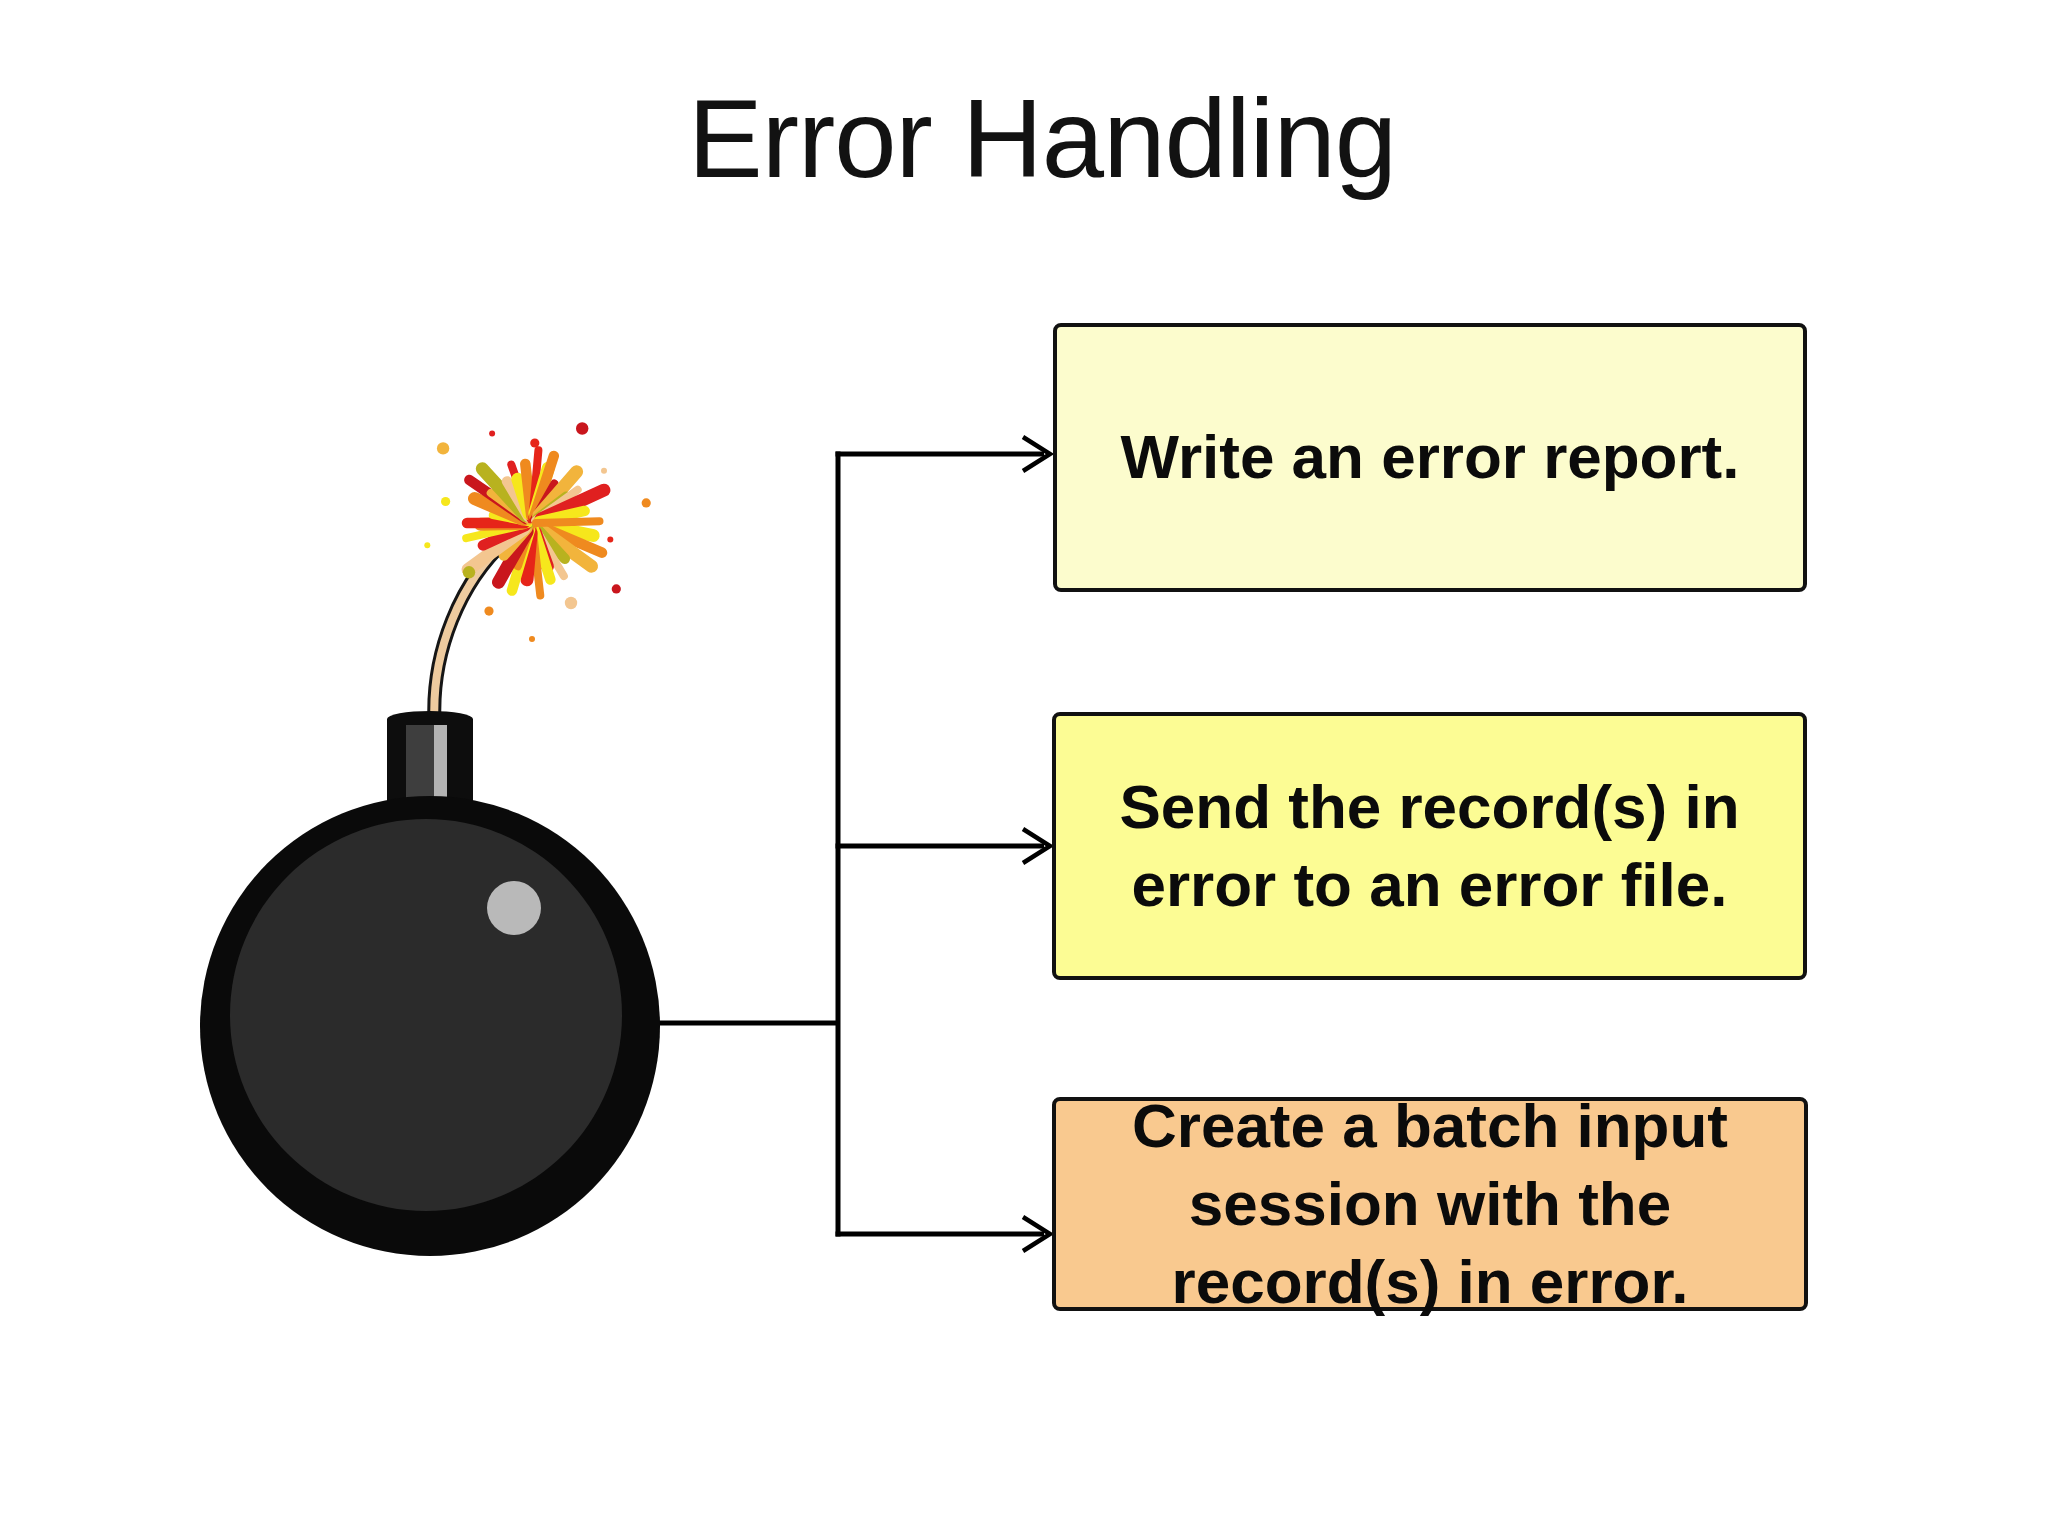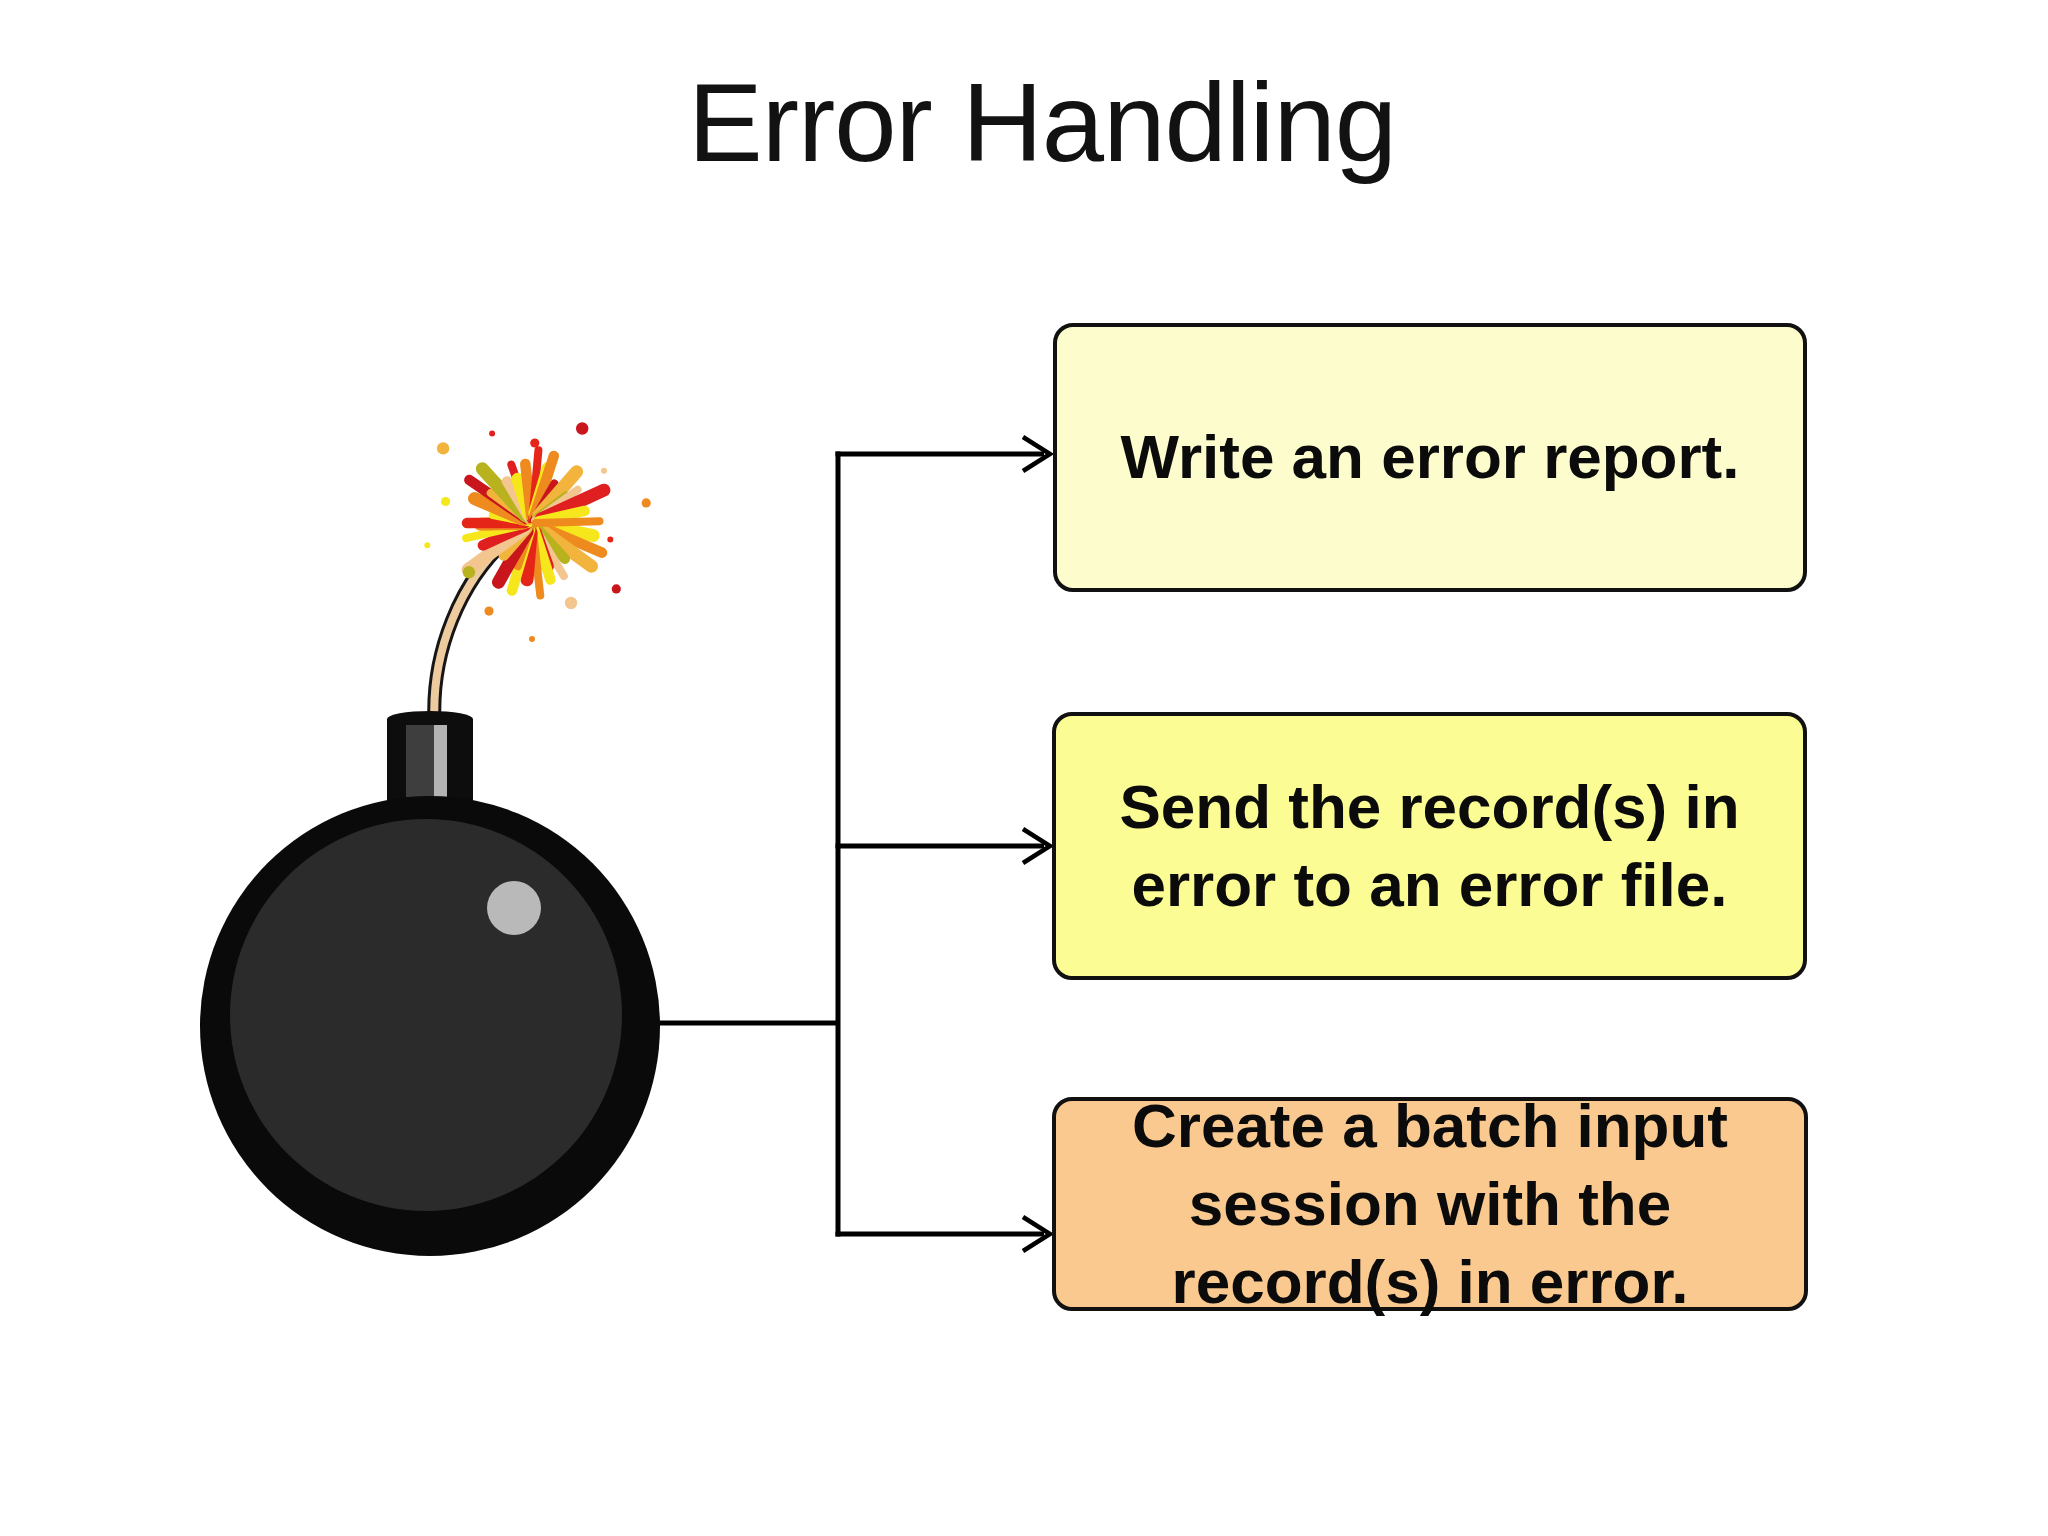--- a/index.html
+++ b/index.html
@@ -13,40 +13,40 @@
     height: 1536px;
     background: #ffffff;
     overflow: hidden;
     font-family: "Liberation Sans", sans-serif;
   }
   .slide-title {
     position: absolute;
     left: 0;
     right: 0;
     top: 58px;
-    margin: 0;
+    margin: 16px;
     text-align: center;
     font-size: 112px;
     font-weight: 400;
     letter-spacing: -1px;
     color: #121212;
     padding-left: 36px;
   }
   .diagram-svg {
     position: absolute;
     left: 0;
     top: 0;
     width: 2048px;
     height: 1536px;
   }
   .option-box {
     position: absolute;
     box-sizing: border-box;
     border: 4px solid #111111;
-    border-radius: 20px;
+    border-radius: 8px;
     display: flex;
     align-items: center;
     justify-content: center;
     text-align: center;
     font-weight: bold;
     font-size: 62px;
     line-height: 1.26;
     color: #0b0b0b;
     white-space: pre-line;
     padding: 10px 40px;

